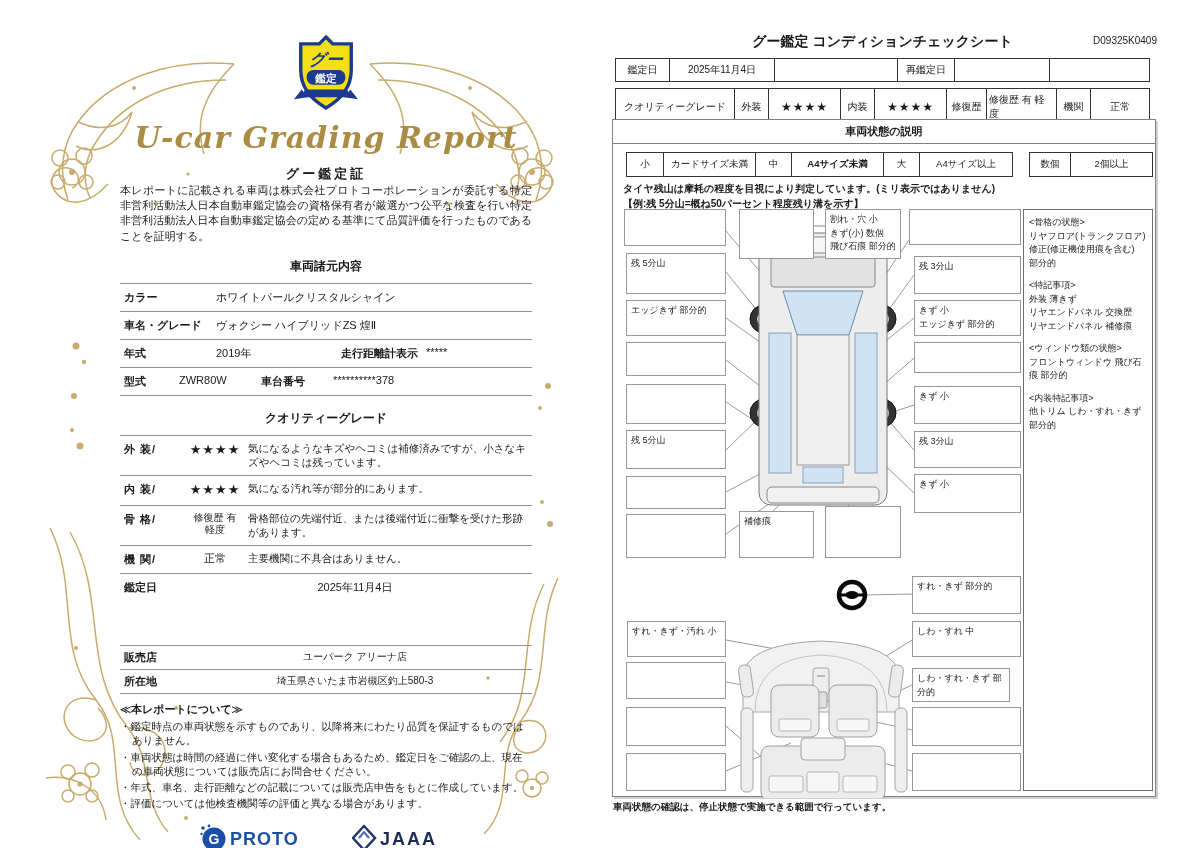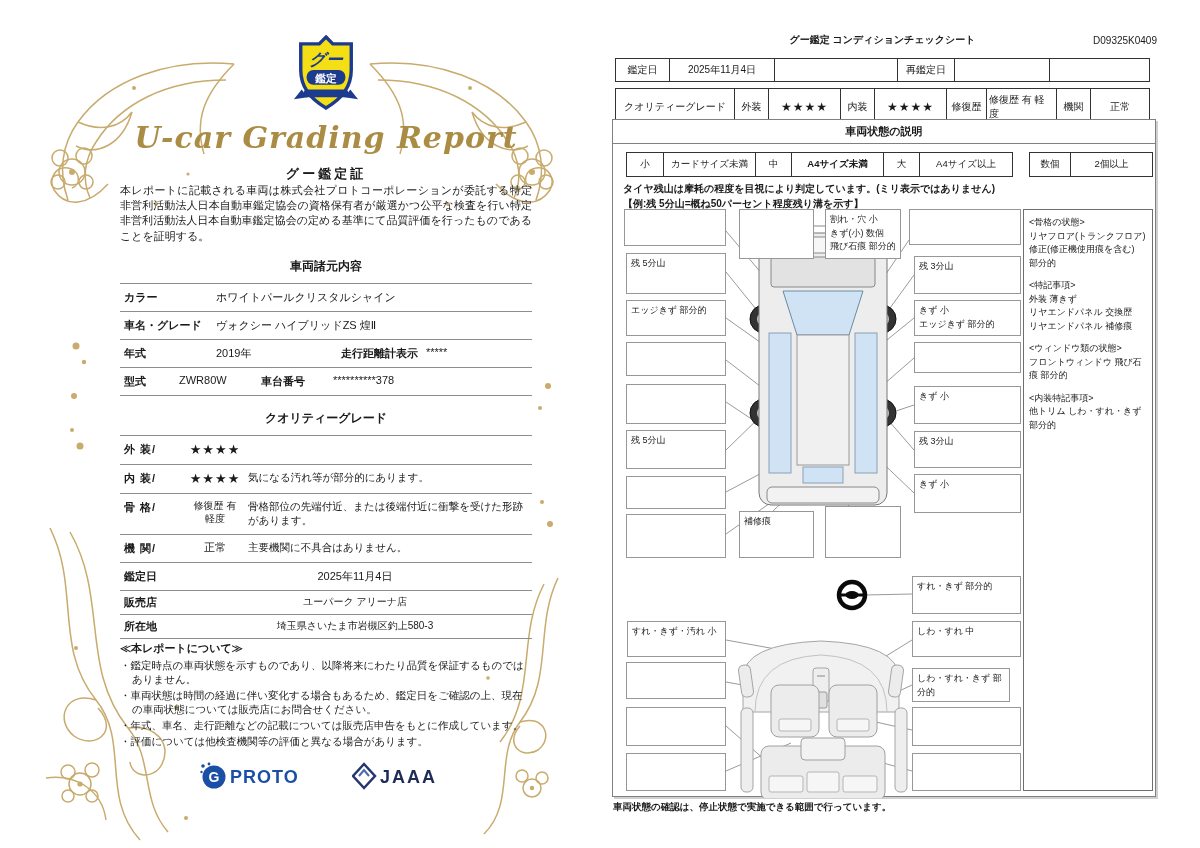--- a/index.html
+++ b/index.html
@@ -20,27 +20,27 @@
   .rrow{border-top:1px solid #8e8e8e;display:flex;align-items:flex-start;padding:6px 4px;}
   .rl{font-weight:bold;font-size:11px;flex:0 0 92px;}
   .rl2{font-weight:bold;font-size:11px;flex:0 0 85px;}
   .rv{font-size:11px;}
   .grow .gl{font-weight:bold;font-size:11px;flex:0 0 58px;letter-spacing:1px;}
   .grow .gv{font-size:11px;flex:0 0 66px;text-align:center;white-space:pre-line;line-height:1.25;}
   .grow .gstar{font-size:13px;letter-spacing:1px;}
   .grow .gd{font-size:10.5px;line-height:1.32;flex:1;}
   .mrow .ml{font-weight:bold;font-size:11px;flex:0 0 58px;}
   .mrow .mv{font-size:11px;flex:1;text-align:center;}
-  .about{margin-top:2px;}
+  .about{margin-top:8px;}
   .about-title{font-size:11px;font-weight:bold;}
   .bullet{font-size:10.5px;line-height:1.34;padding-left:12px;text-indent:-12px;margin-top:2px;}
   .logo-row{display:flex;justify-content:center;align-items:center;gap:34px;margin-top:14px;}
   
   .rpage{position:absolute;left:600px;top:0;width:565px;height:848px;}
-  .rtitle{position:absolute;top:33px;left:0;width:100%;text-align:center;font-size:10px;font-weight:bold;}
+  .rtitle{position:absolute;top:33px;left:0;width:100%;text-align:center;font-size:14px;font-weight:bold;}
   .rcode{position:absolute;top:35px;right:8px;font-size:10px;}
   .htable{position:absolute;left:15px;width:535px;display:flex;border:1px solid #333;box-sizing:border-box;}
   .htable .c{border-left:1px solid #333;box-sizing:border-box;font-size:10px;display:flex;
       align-items:center;justify-content:center;padding:4px 2px;min-height:15px;}
   .htable .c:first-child{border-left:none;}
   .mainbox{position:absolute;left:12px;top:119px;width:544px;height:678px;border:1px solid #808080;
       box-shadow:2px 2px 0 rgba(120,120,120,.35);box-sizing:border-box;background:#fff;}
   .mb-head{height:23px;line-height:23px;border-bottom:1px solid #808080;text-align:center;
       font-size:11px;font-weight:bold;}
   .legend{position:absolute;display:flex;border:1px solid #333;height:25px;box-sizing:border-box;background:#fff;}
@@ -192,20 +192,21 @@
         <span class="rl2" style="flex:0 0 72px;">車台番号</span>
         <span class="rv">**********378</span>
       </div>
     </div>
 
     <div class="sec-title">クオリティーグレード</div>
     <div class="rule-table">
       <div class="rrow grow">
         <span class="gl">外 装/</span>
         <span class="gv gstar">★★★★</span>
+        <span class="gd">気になるようなキズやヘコミは補修済みですが、小さなキズやヘコミは残っています。</span>
       </div>
       <div class="rrow grow">
         <span class="gl">内 装/</span>
         <span class="gv gstar">★★★★</span>
         <span class="gd">気になる汚れ等が部分的にあります。</span>
       </div>
       <div class="rrow grow">
         <span class="gl">骨 格/</span>
         <span class="gv" style="font-size:10px;">修復歴 有
 軽度</span>
@@ -213,21 +214,21 @@
       </div>
       <div class="rrow grow">
         <span class="gl">機 関/</span>
         <span class="gv">正常</span>
         <span class="gd">主要機関に不具合はありません。</span>
       </div>
       <div class="rrow mrow">
         <span class="ml">鑑定日</span>
         <span class="mv">2025年11月4日</span>
       </div>
-      <div class="rrow mrow" style="padding:4px;">
+      <div class="rrow mrow" style="padding:4px;margin-top:44px;">
         <span class="ml">販売店</span>
         <span class="mv" style="font-size:10px;">ユーパーク アリーナ店</span>
       </div>
       <div class="rrow mrow" style="padding:4px;">
         <span class="ml">所在地</span>
         <span class="mv" style="font-size:10px;">埼玉県さいたま市岩槻区釣上580-3</span>
       </div>
     </div>
 
     <div class="about">

